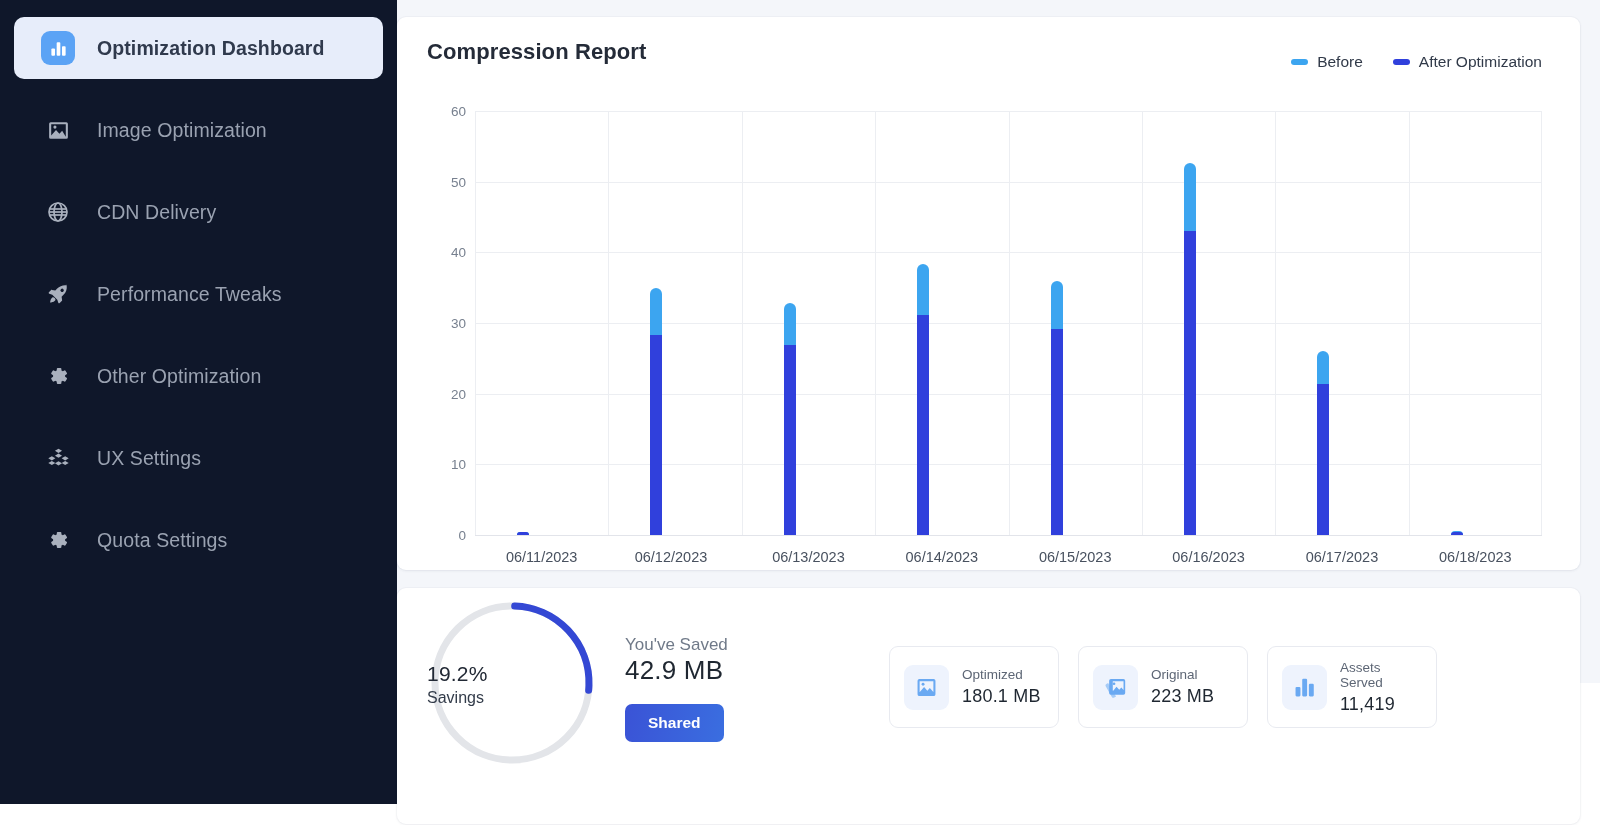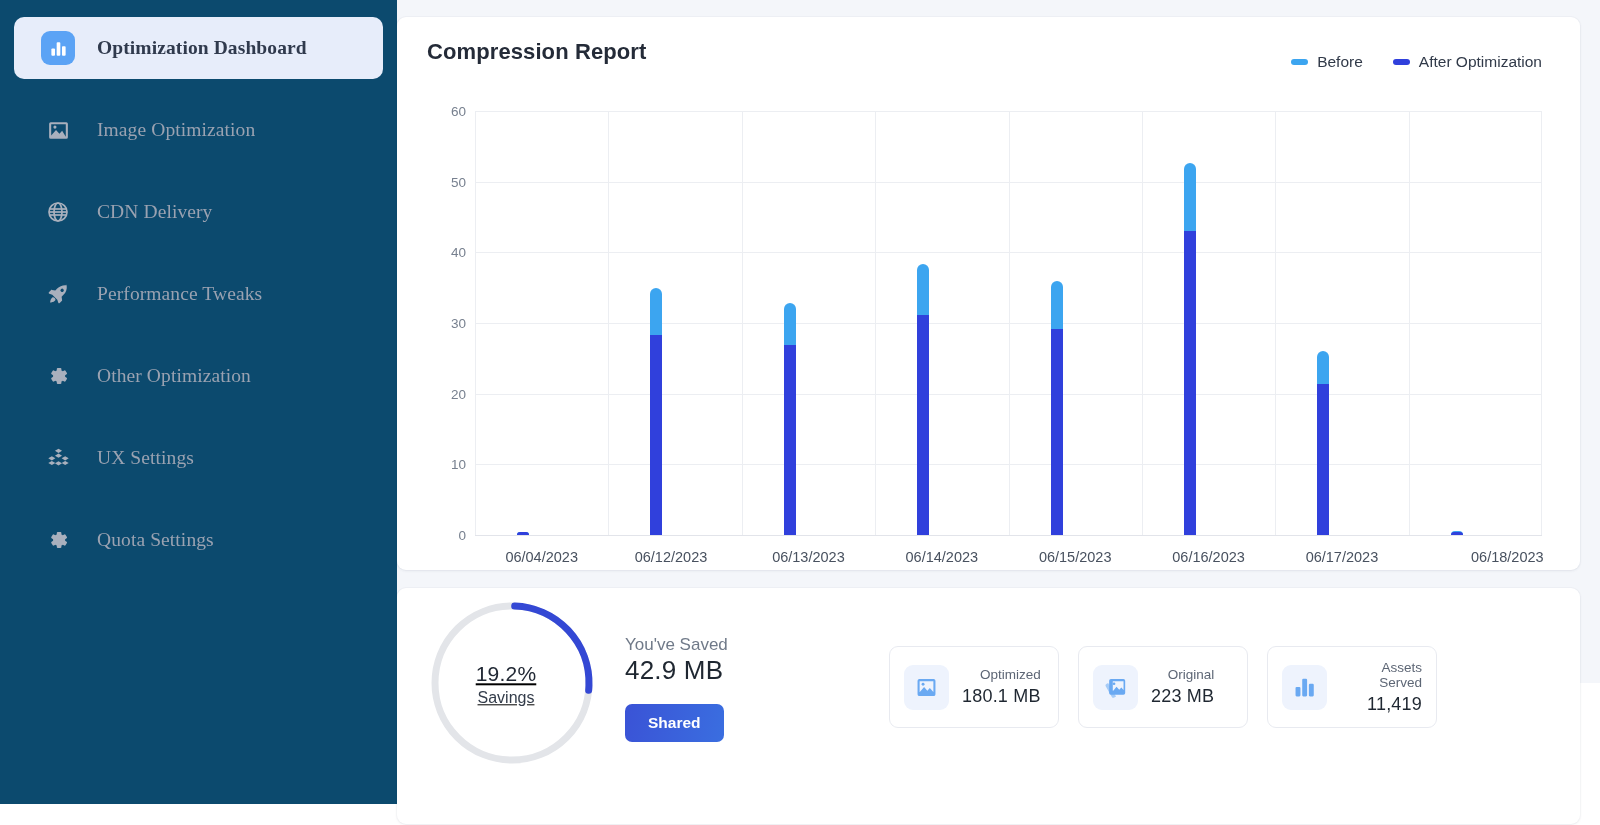--- a/index.html
+++ b/index.html
@@ -7,25 +7,24 @@
     width: 1600px; height: 825px;
     font-family: "Liberation Sans", sans-serif;
     background: #ffffff;
     overflow: hidden;
   }
   #app { position: relative; width: 1600px; height: 825px; display: flex; }
 
   
   #sidebar {
     width: 397px; height: 804px;
-    background: #0c4a6e;
+    background: #0f172a;
     padding: 17px 14px 0 14px;
     flex: 0 0 397px;
     position: relative;
-    font-family: Liberation Serif, serif;
   }
   .nav-item {
     display: flex; align-items: center;
     height: 62px;
     padding: 0 26px;
     border-radius: 10px;
     margin-bottom: 20px;
     cursor: pointer;
   }
   .nav-item.active { background: #e7edfa; }
@@ -107,22 +106,21 @@
   }
 
   
   .donut-wrap {
     position: absolute; left: 30px; top: 10px;
     width: 170px; height: 170px;
   }
   .donut-label {
     position: absolute; left: 0; right: 12px; top: 50%;
     transform: translateY(-46%);
-    text-align: center;
-    text-decoration: underline;
+    text-align: left;
   }
   .donut-pct { font-size: 21px; color: #222935; letter-spacing: .2px; }
   .donut-sub { font-size: 16px; color: #3a4插; color: #333c4a; margin-top: 3px; }
 
   .saved-block { position: absolute; left: 228px; top: 47px; }
   .saved-title { font-size: 17px; color: #707a89; }
   .saved-value { font-size: 26px; color: #1f2731; letter-spacing: .2px; }
   .share-btn {
     margin-top: 18px;
     display: inline-flex; align-items: center; justify-content: center;
@@ -133,21 +131,20 @@
     font-family: "Liberation Sans", sans-serif;
     cursor: pointer;
   }
 
   .stats { position: absolute; left: 492px; top: 58px; display: flex; gap: 19px; }
   .stat-card {
     width: 170px; height: 82px;
     border: 1px solid #e8eaf0; border-radius: 9px;
     display: flex; align-items: center; padding: 0 14px;
     background: #fff;
-    text-align: right;
   }
   .stat-ico {
     width: 45px; height: 45px; border-radius: 9px;
     background: #eef3fd; flex: 0 0 45px;
     display: flex; align-items: center; justify-content: center;
     margin-right: 13px;
   }
   .stat-k { font-size: 13.5px; color: #5d6675; }
   .stat-v { font-size: 18px; color: #1f2731; margin-top: 4px; letter-spacing: .2px; }
 </style>
@@ -274,21 +271,21 @@
             <div class="vline" style="left: 266.75px;"></div>
             <div class="vline" style="left: 400.125px;"></div>
             <div class="vline" style="left: 533.5px;"></div>
             <div class="vline" style="left: 666.875px;"></div>
             <div class="vline" style="left: 800.25px;"></div>
             <div class="vline" style="left: 933.625px;"></div>
             <div class="vline" style="left: 1066px;"></div>
             <div class="bar" style="left: 48.015px; height: 3px; background: rgb(60, 165, 240);">
               <div class="bar-lower" style="height: 3px; background: rgb(48, 64, 220); border-radius: 6px 6px 0px 0px;"></div>
             </div>
-            <div class="xtick" style="left: 66.6875px;">06/04/2023</div>
+            <div class="xtick" style="left: 66.6875px;">06/11/2023</div>
             <div class="bar" style="left: 181.39px; height: 247.333px; background: rgb(60, 165, 240);">
               <div class="bar-lower" style="height: 199.987px; background: rgb(48, 64, 220); border-radius: 0px;"></div>
             </div>
             <div class="xtick" style="left: 196px;">06/12/2023</div>
             <div class="bar" style="left: 314.765px; height: 231.787px; background: rgb(60, 165, 240);">
               <div class="bar-lower" style="height: 190.093px; background: rgb(48, 64, 220); border-radius: 0px;"></div>
             </div>
             <div class="xtick" style="left: 333.438px;">06/13/2023</div>
             <div class="bar" style="left: 448.14px; height: 270.653px; background: rgb(60, 165, 240);">
               <div class="bar-lower" style="height: 220.48px; background: rgb(48, 64, 220); border-radius: 0px;"></div>
@@ -302,21 +299,21 @@
               <div class="bar-lower" style="height: 303.867px; background: rgb(48, 64, 220); border-radius: 0px;"></div>
             </div>
             <div class="xtick" style="left: 733.562px;">06/16/2023</div>
             <div class="bar" style="left: 848.265px; height: 184.44px; background: rgb(60, 165, 240);">
               <div class="bar-lower" style="height: 150.52px; background: rgb(48, 64, 220); border-radius: 0px;"></div>
             </div>
             <div class="xtick" style="left: 866.938px;">06/17/2023</div>
             <div class="bar" style="left: 981.64px; height: 3.53333px; background: rgb(60, 165, 240);">
               <div class="bar-lower" style="height: 3px; background: rgb(48, 64, 220); border-radius: 6px 6px 0px 0px;"></div>
             </div>
-            <div class="xtick" style="left: 1000.31px; margin-left: 32px;">06/18/2023</div>
+            <div class="xtick" style="left: 1000.31px;">06/18/2023</div>
           </div>
       </div>
     </section>
 
     <section class="card" id="summary-card">
 
       <div class="donut-wrap">
         <svg width="170" height="170" viewBox="0 0 170 170">
           <circle id="donut-track" cx="85" cy="85" r="77" fill="none" stroke="#e3e5e9" stroke-width="7"></circle>
           <circle id="donut-arc" cx="85" cy="85" r="77" fill="none" stroke="#3448d4" stroke-width="7" stroke-linecap="round" transform="rotate(-88 85 85)" stroke-dasharray="125.40232563481308 483.80526865282815"></circle>

